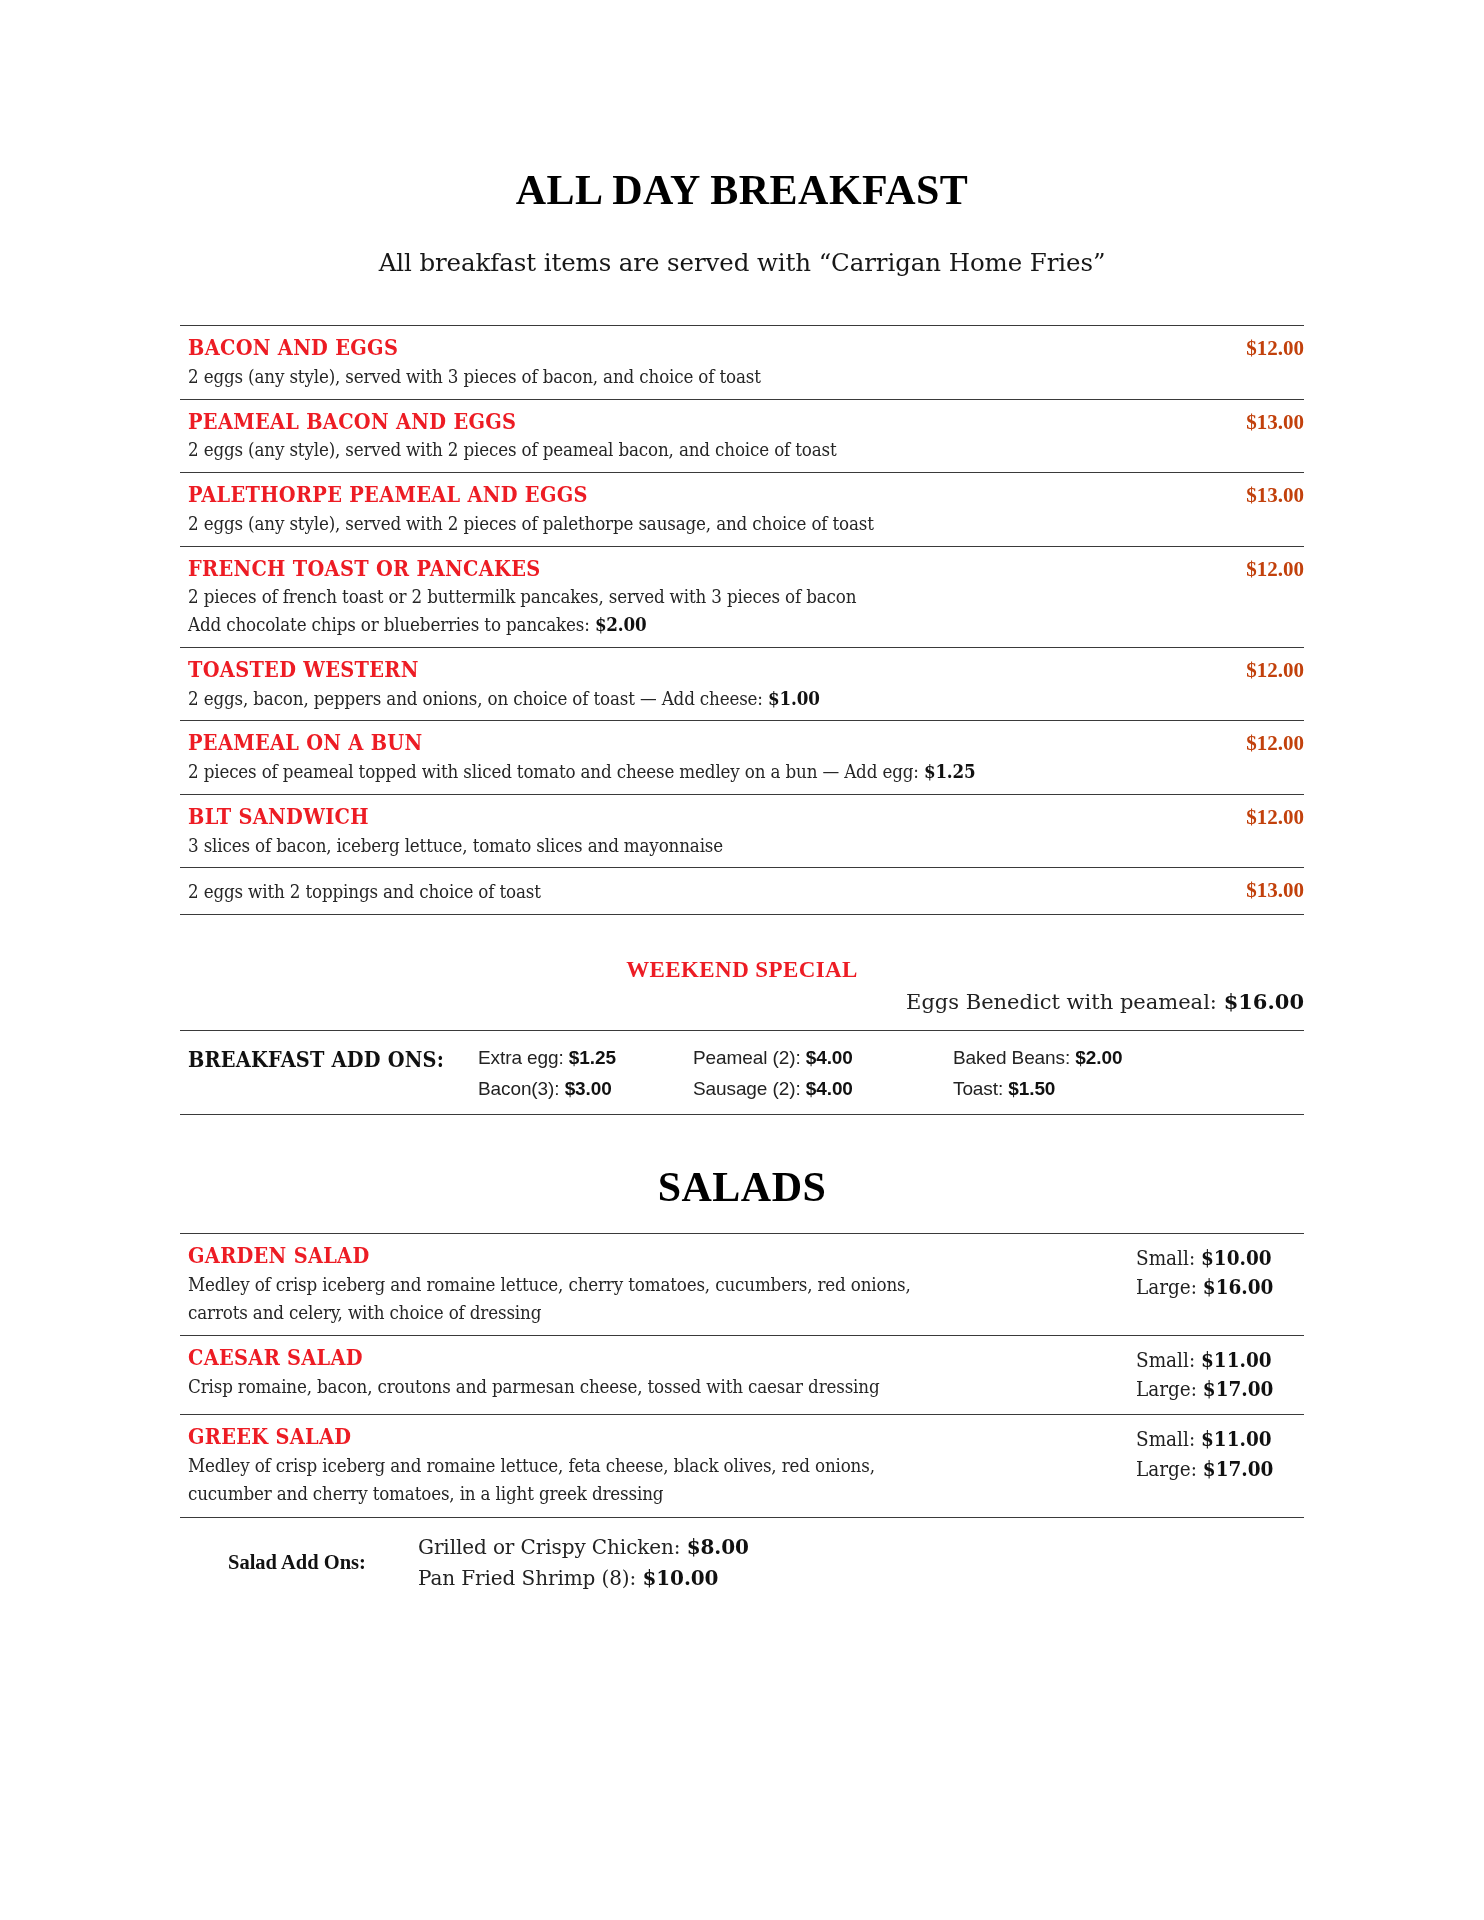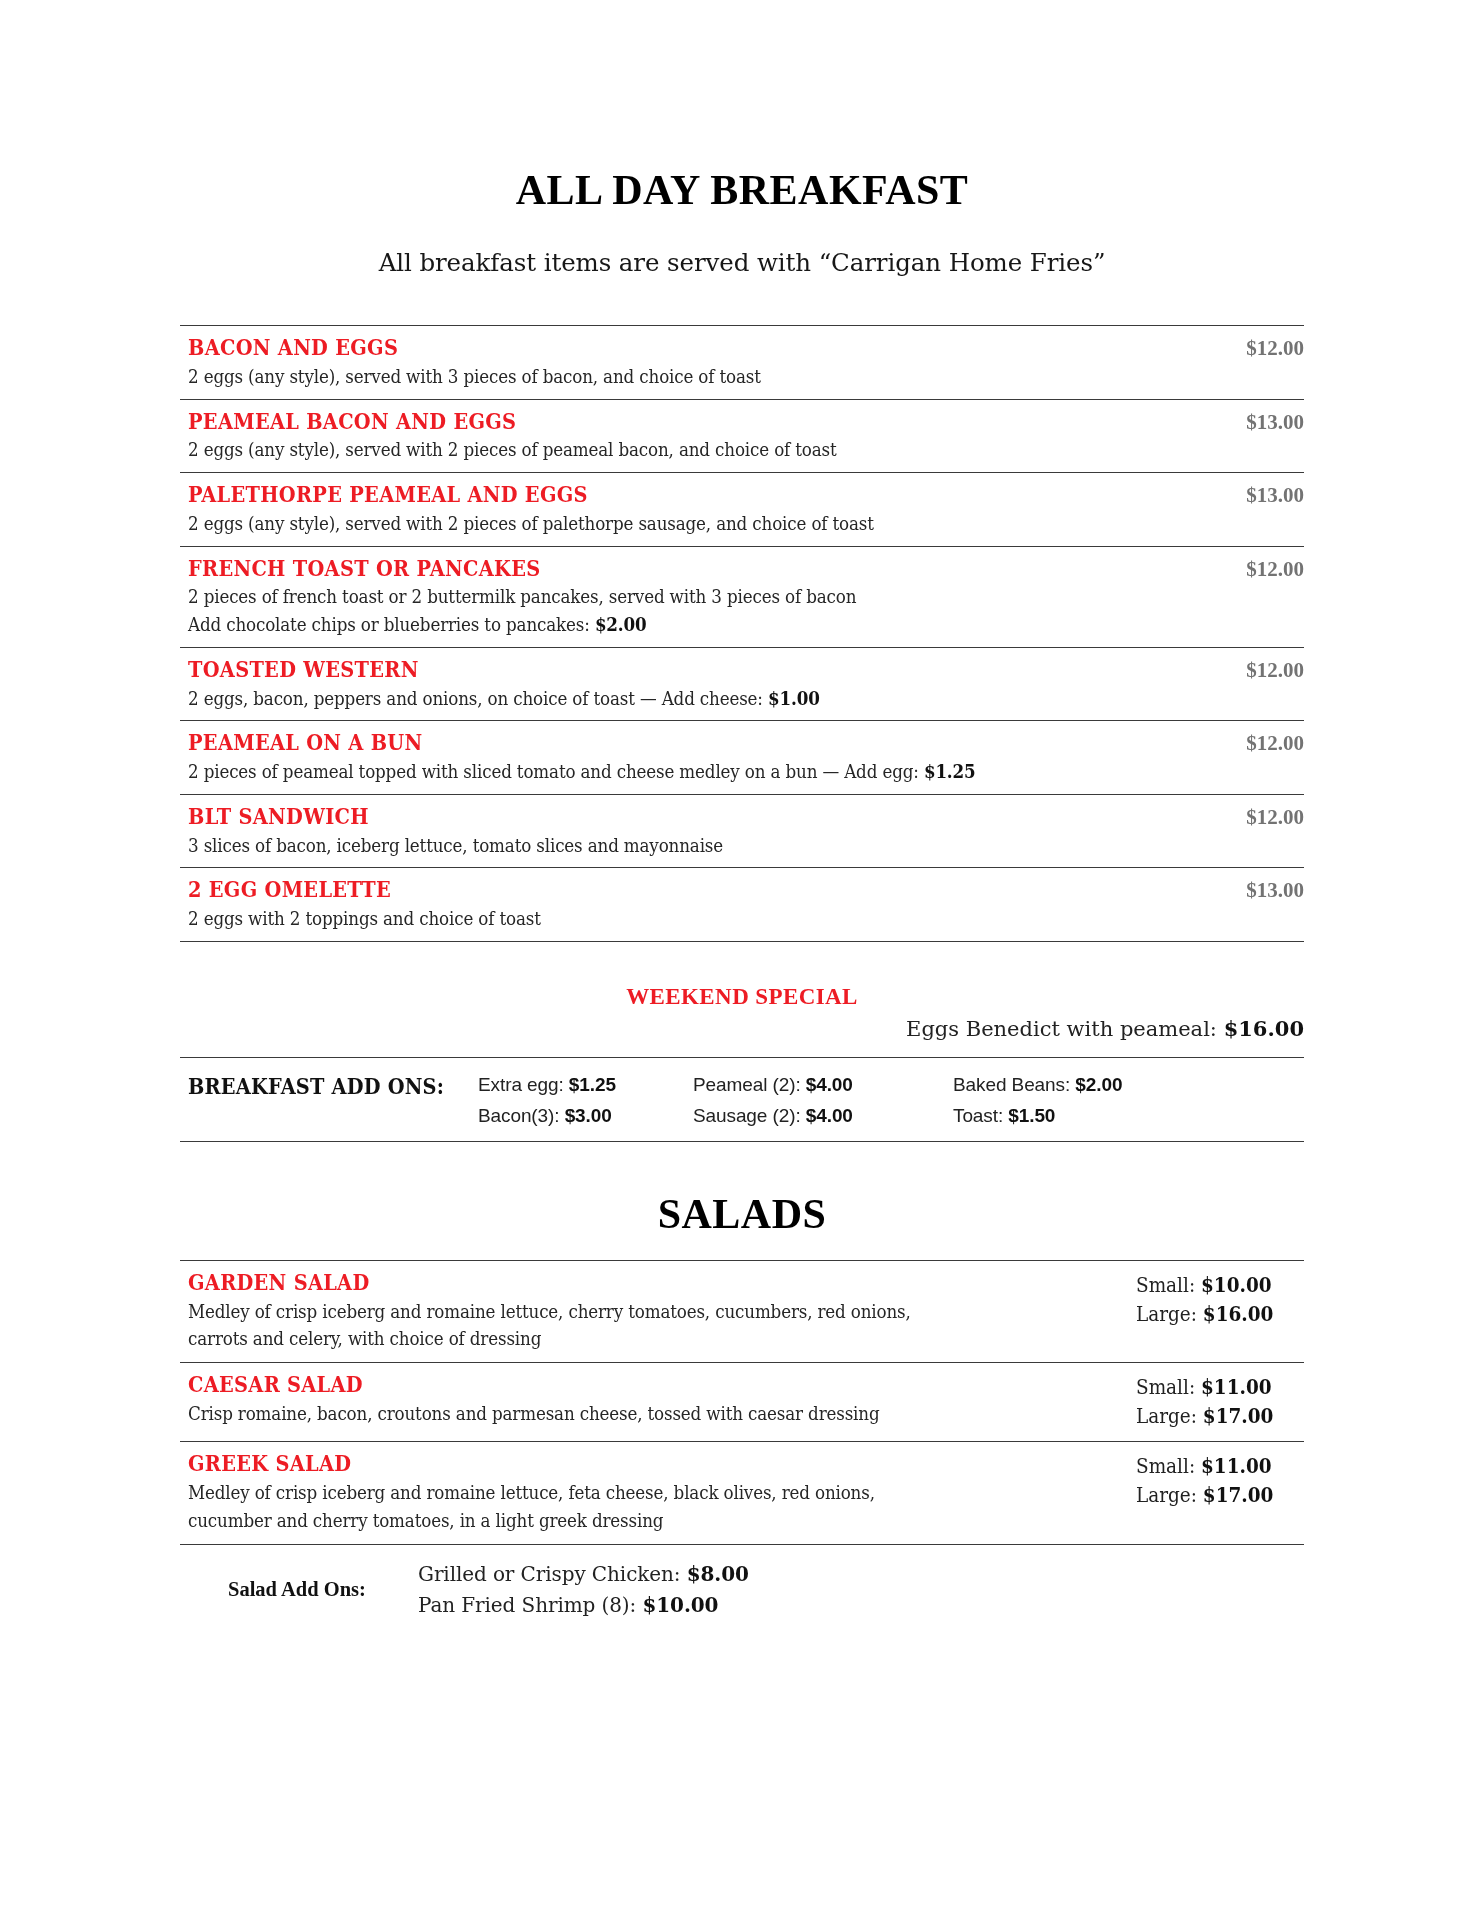--- a/index.html
+++ b/index.html
@@ -75,21 +75,21 @@
     line-height: 1.38;
     padding-left: 8px;
     padding-top: 2px;
     letter-spacing: -0.15px;
   }
   .item-desc b { font-weight: bold; color: #111; }
   .item-price {
     font-family: "Liberation Serif", "DejaVu Serif", serif;
     font-weight: bold;
     font-size: 21px;
-    color: #737373;
+    color: #c2410c;
     white-space: nowrap;
     padding-left: 24px;
     padding-top: 1px;
     text-align: right;
   }
 
   
   .special-block {
     border-bottom: 1.6px solid #3a3a3a;
     text-align: center;
@@ -254,21 +254,20 @@
       </div>
       <div class="menu-item">
         <div class="item-main">
           <div class="item-name">BLT SANDWICH</div>
           <div class="item-desc"><span>3 slices of bacon, iceberg lettuce, tomato slices and mayonnaise</span></div>
         </div>
         <div class="item-price">$12.00</div>
       </div>
       <div class="menu-item">
         <div class="item-main">
-          <div class="item-name">2 EGG OMELETTE</div>
           <div class="item-desc"><span>2 eggs with 2 toppings and choice of toast</span></div>
         </div>
         <div class="item-price">$13.00</div>
       </div>
     </div>
 
   <div class="special-block">
     <div class="special-title">WEEKEND SPECIAL</div>
     <div class="special-line">
       <span>Eggs Benedict with peameal: </span><b>$16.00</b>

